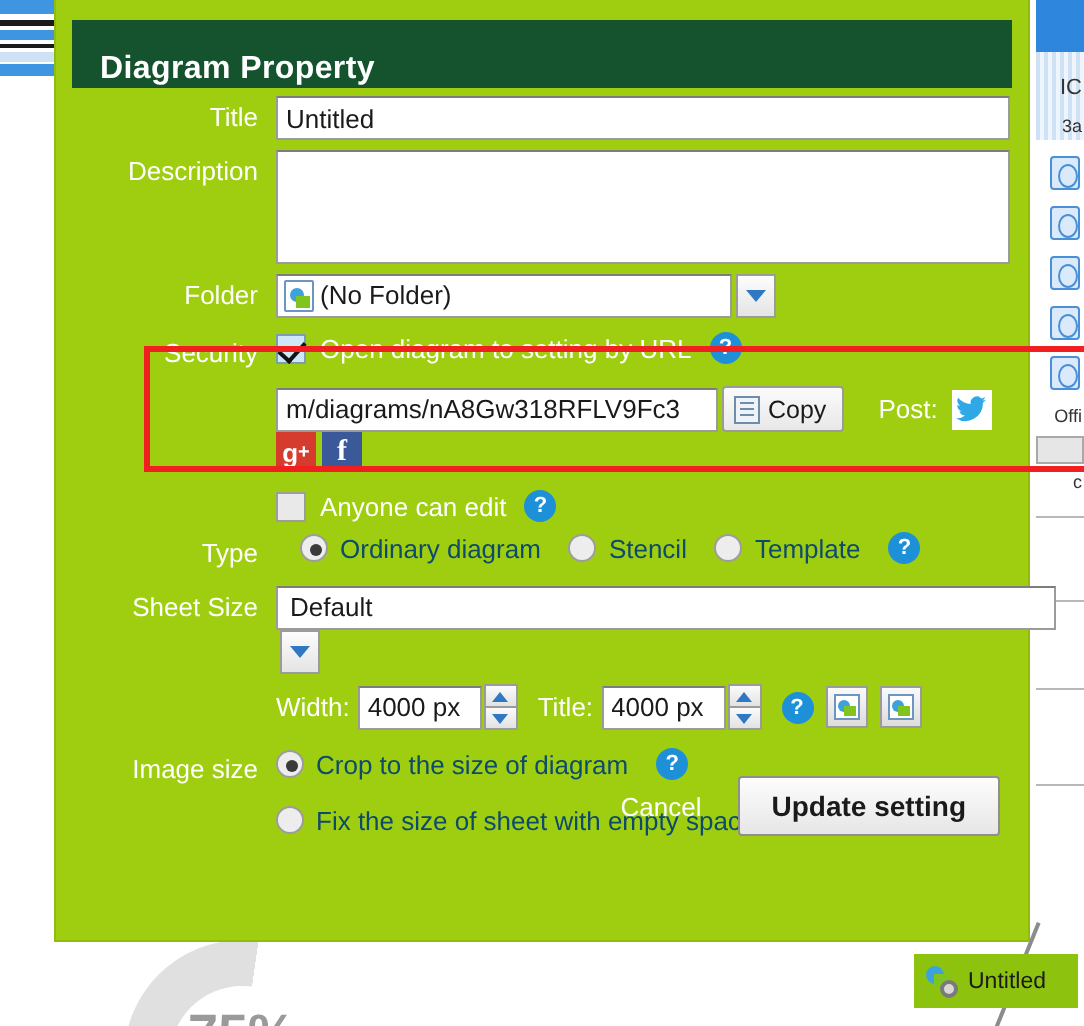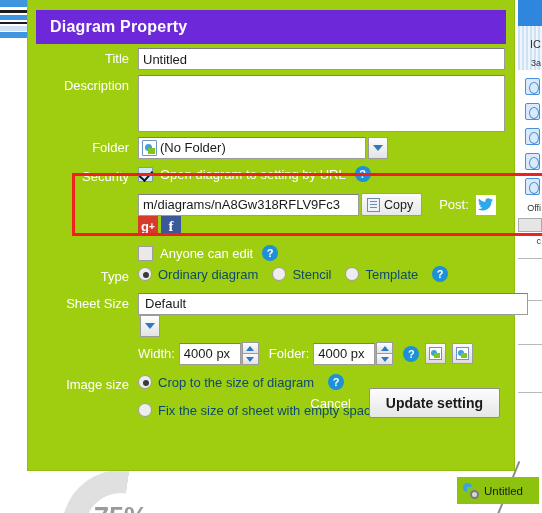--- a/index.html
+++ b/index.html
@@ -48,22 +48,22 @@
       border-left: 2px solid #8c8c8c; transform: rotate(22deg); }
 
   
   .panel {
     position: absolute; left: 28px; top: 0; width: 486px; height: 470px;
     background: #9fce11;
     box-shadow: 0 0 0 1px #8fbc0e;
   }
   .panel-header {
     position: absolute; left: 8px; top: 10px; width: 470px; height: 34px;
-    background: #6d28d9;
-    display: flex; align-items: center;
+    background: #14532d;
+    display: flex; align-items: flex-end;
   }
   .panel-title {
     color: #ffffff; font-size: 16px; font-weight: bold; padding-left: 14px;
     letter-spacing: 0.2px;
   }
 
   .form { position: absolute; left: 0; top: 48px; width: 486px; }
   .row { position: relative; display: flex; align-items: flex-start; margin-bottom: 5px; }
   .rlabel {
     width: 110px; min-width: 110px; text-align: right; padding-right: 9px;
@@ -307,21 +307,21 @@
 
       <div class="row" style="margin-top:9px;">
         <div class="rlabel"></div>
         <div class="rfield">
           <span class="cb off"></span>
           <span class="cbtext">Anyone can edit</span>
           <span class="help">?</span>
         </div>
       </div>
 
-      <div class="row" style="margin-top:4px;">
+      <div class="row" style="margin-top:4px;gap:12px;">
         <div class="rlabel">Type</div>
         <div class="rfield">
           <span class="rb on"></span>
           <span class="rbtext">Ordinary diagram</span>
           <span class="rb"></span>
           <span class="rbtext">Stencil</span>
           <span class="rb"></span>
           <span class="rbtext">Template</span>
           <span class="help">?</span>
         </div>
@@ -341,21 +341,21 @@
 
       <div class="row" style="margin-top:5px;">
         <div class="rlabel"></div>
         <div class="rfield">
           <span class="wh-label">Width:</span>
           <input class="txt wh-input" value="4000 px" style="">
           <span class="spin">
             <div class="up"></div>
             <div class="dn"></div>
           </span>
-          <span class="wh-label">Folder:</span>
+          <span class="wh-label">Title:</span>
           <input class="txt wh-input" value="4000 px" style="">
           <span class="spin">
             <div class="up"></div>
             <div class="dn"></div>
           </span>
           <span class="help">?</span>
           <span class="imgbtn">
             <span class="mini">
                 <i></i>
                 <b></b>

